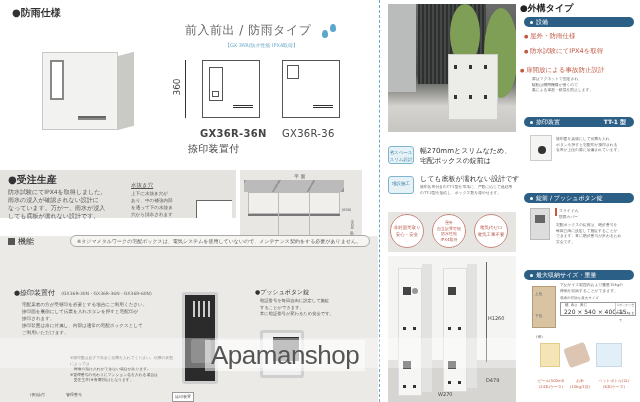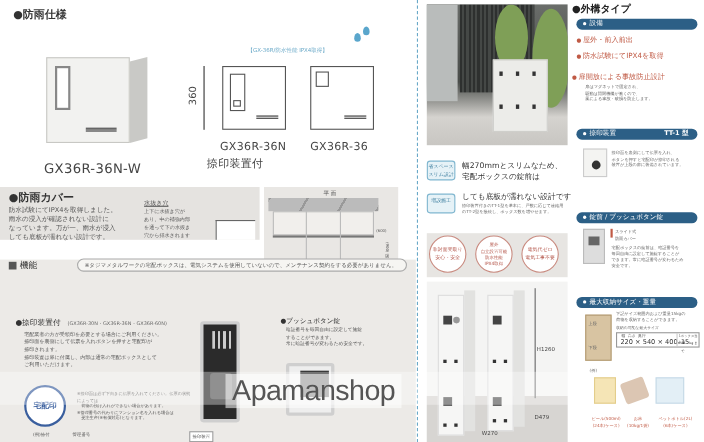--- a/index.html
+++ b/index.html
@@ -68,44 +68,44 @@
 <body>
 
 <div class="left-page">
 
   <div class="abs sec-title" style="left:12px;top:6px;">●防雨仕様</div>
 
   <div class="abs wallbox-side"></div>
   <div class="abs wallbox"></div>
   <div class="abs wallbox-window"></div>
   <div class="abs wallbox-slot"></div>
-  <div class="abs model-label" style="left:40px;top:146px;font-size:12px;">GX36R-36N-W</div>
-
+
+  <div class="abs front-title">前入前出 / 防雨タイプ</div>
   <div class="abs drop" style="left:322px;top:30px;"></div>
   <div class="abs drop" style="left:330px;top:24px;"></div>
   <div class="abs front-sub">【GX-36R/防水性能 IPX4取得】</div>
 
   <div class="abs dim-line" style="left:185px;top:60px;height:58px;"></div>
   <div class="abs dim-text" style="left:168px;top:82px;">360</div>
 
   <div class="abs front-box" style="left:202px;top:60px;">
     <div class="abs" style="left:6px;top:6px;width:14px;height:34px;border:1px solid #555;"></div>
     <div class="abs" style="left:9px;top:30px;width:7px;height:6px;border:1px solid #555;"></div>
     <div class="abs" style="left:30px;top:44px;width:20px;height:3px;border-top:1px solid #333;border-bottom:1px solid #333;"></div>
   </div>
   <div class="abs front-box" style="left:282px;top:60px;">
     <div class="abs" style="left:4px;top:4px;width:12px;height:14px;border:1px solid #555;"></div>
     <div class="abs" style="left:30px;top:44px;width:20px;height:3px;border-top:1px solid #333;border-bottom:1px solid #333;"></div>
   </div>
-  <div class="abs model-label" style="left:200px;top:128px;">GX36R-36N</div>
+  <div class="abs model-label" style="left:200px;top:128px;font-weight:bold;">GX36R-36N</div>
   <div class="abs model-label" style="left:188px;top:142px;">捺印装置付</div>
   <div class="abs model-label" style="left:282px;top:128px;">GX36R-36</div>
 
   <div class="abs gray-band"></div>
-  <div class="abs sec-title" style="left:8px;top:173px;">●防雨カバー</div>
+  <div class="abs sec-title" style="left:8px;top:173px;">●受注生産</div>
   <div class="abs para" style="left:8px;top:188px;width:120px;font-size:6px;line-height:8px;">
     <div>防水試験にてIPX4を取得しました。</div>
     <div>雨水の浸入が確認されない設計に</div>
     <div>なっています。万が一、雨水が浸入</div>
     <div>しても底板が濡れない設計です。</div>
   </div>
   <div class="abs small" style="left:131px;top:181px;text-decoration:underline;font-size:5.5px;">水抜き穴</div>
   <div class="abs small" style="left:131px;top:190px;width:62px;font-size:4.6px;line-height:7px;">
     <div>上下に水抜き穴が</div>
     <div>あり、中の補強内部</div>
@@ -139,23 +139,20 @@
     <span>●捺印装置付</span>
     <span style="font-size:4.5px;color:#666;margin-left:4px;">(GX36R-30N・GX36R-36N・GX36R-60N)</span>
   </div>
   <div class="abs small" style="left:22px;top:301px;width:150px;font-size:4.6px;line-height:7px;">
     <div>宅配業者の方が受領印を必要とする場合にご利用ください。</div>
     <div>捺印面を裏側にして伝票を入れボタンを押すと宅配印が</div>
     <div>捺印されます。</div>
     <div>捺印装置は扉に付属し、内部は通常の宅配ボックスとして</div>
     <div>ご利用いただけます。</div>
   </div>
-  <div class="abs" style="left:22px;top:350px;width:38px;height:38px;border-radius:50%;border:2px solid #3a5f9e;background:#fff;display:flex;align-items:center;justify-content:center;font-size:7px;color:#3a5f9e;font-weight:bold;">
-    <span>宅配印</span>
-  </div>
   <div class="abs small" style="left:30px;top:391px;font-size:4px;">(例)捺付</div>
   <div class="abs small" style="left:66px;top:391px;font-size:4px;">管理番号</div>
   <div class="abs small" style="left:70px;top:355px;width:104px;font-size:3.8px;line-height:5.5px;">
     <div>※捺印面は必ず下向きに伝票を入れてください。伝票の状態によっては</div>
     <div>　荷物の預け入れができない場合があります。</div>
     <div>※管理番号の代わりにマンション名を入れる場合は</div>
     <div>　受注生産(※有償対応)となります。</div>
   </div>
 
   <div class="abs device" style="left:182px;top:292px;width:36px;height:92px;">
@@ -232,21 +229,21 @@
   <div class="abs" style="left:14px;top:112px;width:3px;height:3px;background:#333;"></div>
 </div>
 <div class="abs tower-side" style="left:467px;top:264px;width:10px;height:124px;"></div>
 <div class="abs" style="left:486px;top:262px;width:0;height:100px;border-left:1px solid #666;"></div>
 <div class="abs tiny" style="left:488px;top:316px;font-size:5px;color:#444;">H1260</div>
 <div class="abs tiny" style="left:486px;top:378px;font-size:5px;color:#444;">D479</div>
 <div class="abs tiny" style="left:438px;top:392px;font-size:5px;color:#444;">W270</div>
 
 <div class="abs r-title">●外構タイプ</div>
 <div class="abs pill" style="left:524px;top:17px;width:110px;"><span class="dot"></span><span>設備</span></div>
-<div class="abs bullet" style="left:524px;top:32px;">屋外・前入前出</div>
+<div class="abs bullet" style="left:524px;top:32px;">屋外・防雨仕様</div>
 <div class="abs bullet" style="left:524px;top:47px;">防水試験にてIPX4を取得</div>
 <div class="abs bullet" style="left:520px;top:66px;">扉開放による事故防止設計</div>
 <div class="abs tiny" style="left:532px;top:76px;">
   <div>扉はマグネットで固定され、</div>
   <div>駆動は開閉機構が働くので、</div>
   <div>風による事故・破損を防止します。</div>
 </div>
 
 <div class="abs pill" style="left:524px;top:117px;width:110px;">
   <span class="dot"></span><span>捺印装置</span>

